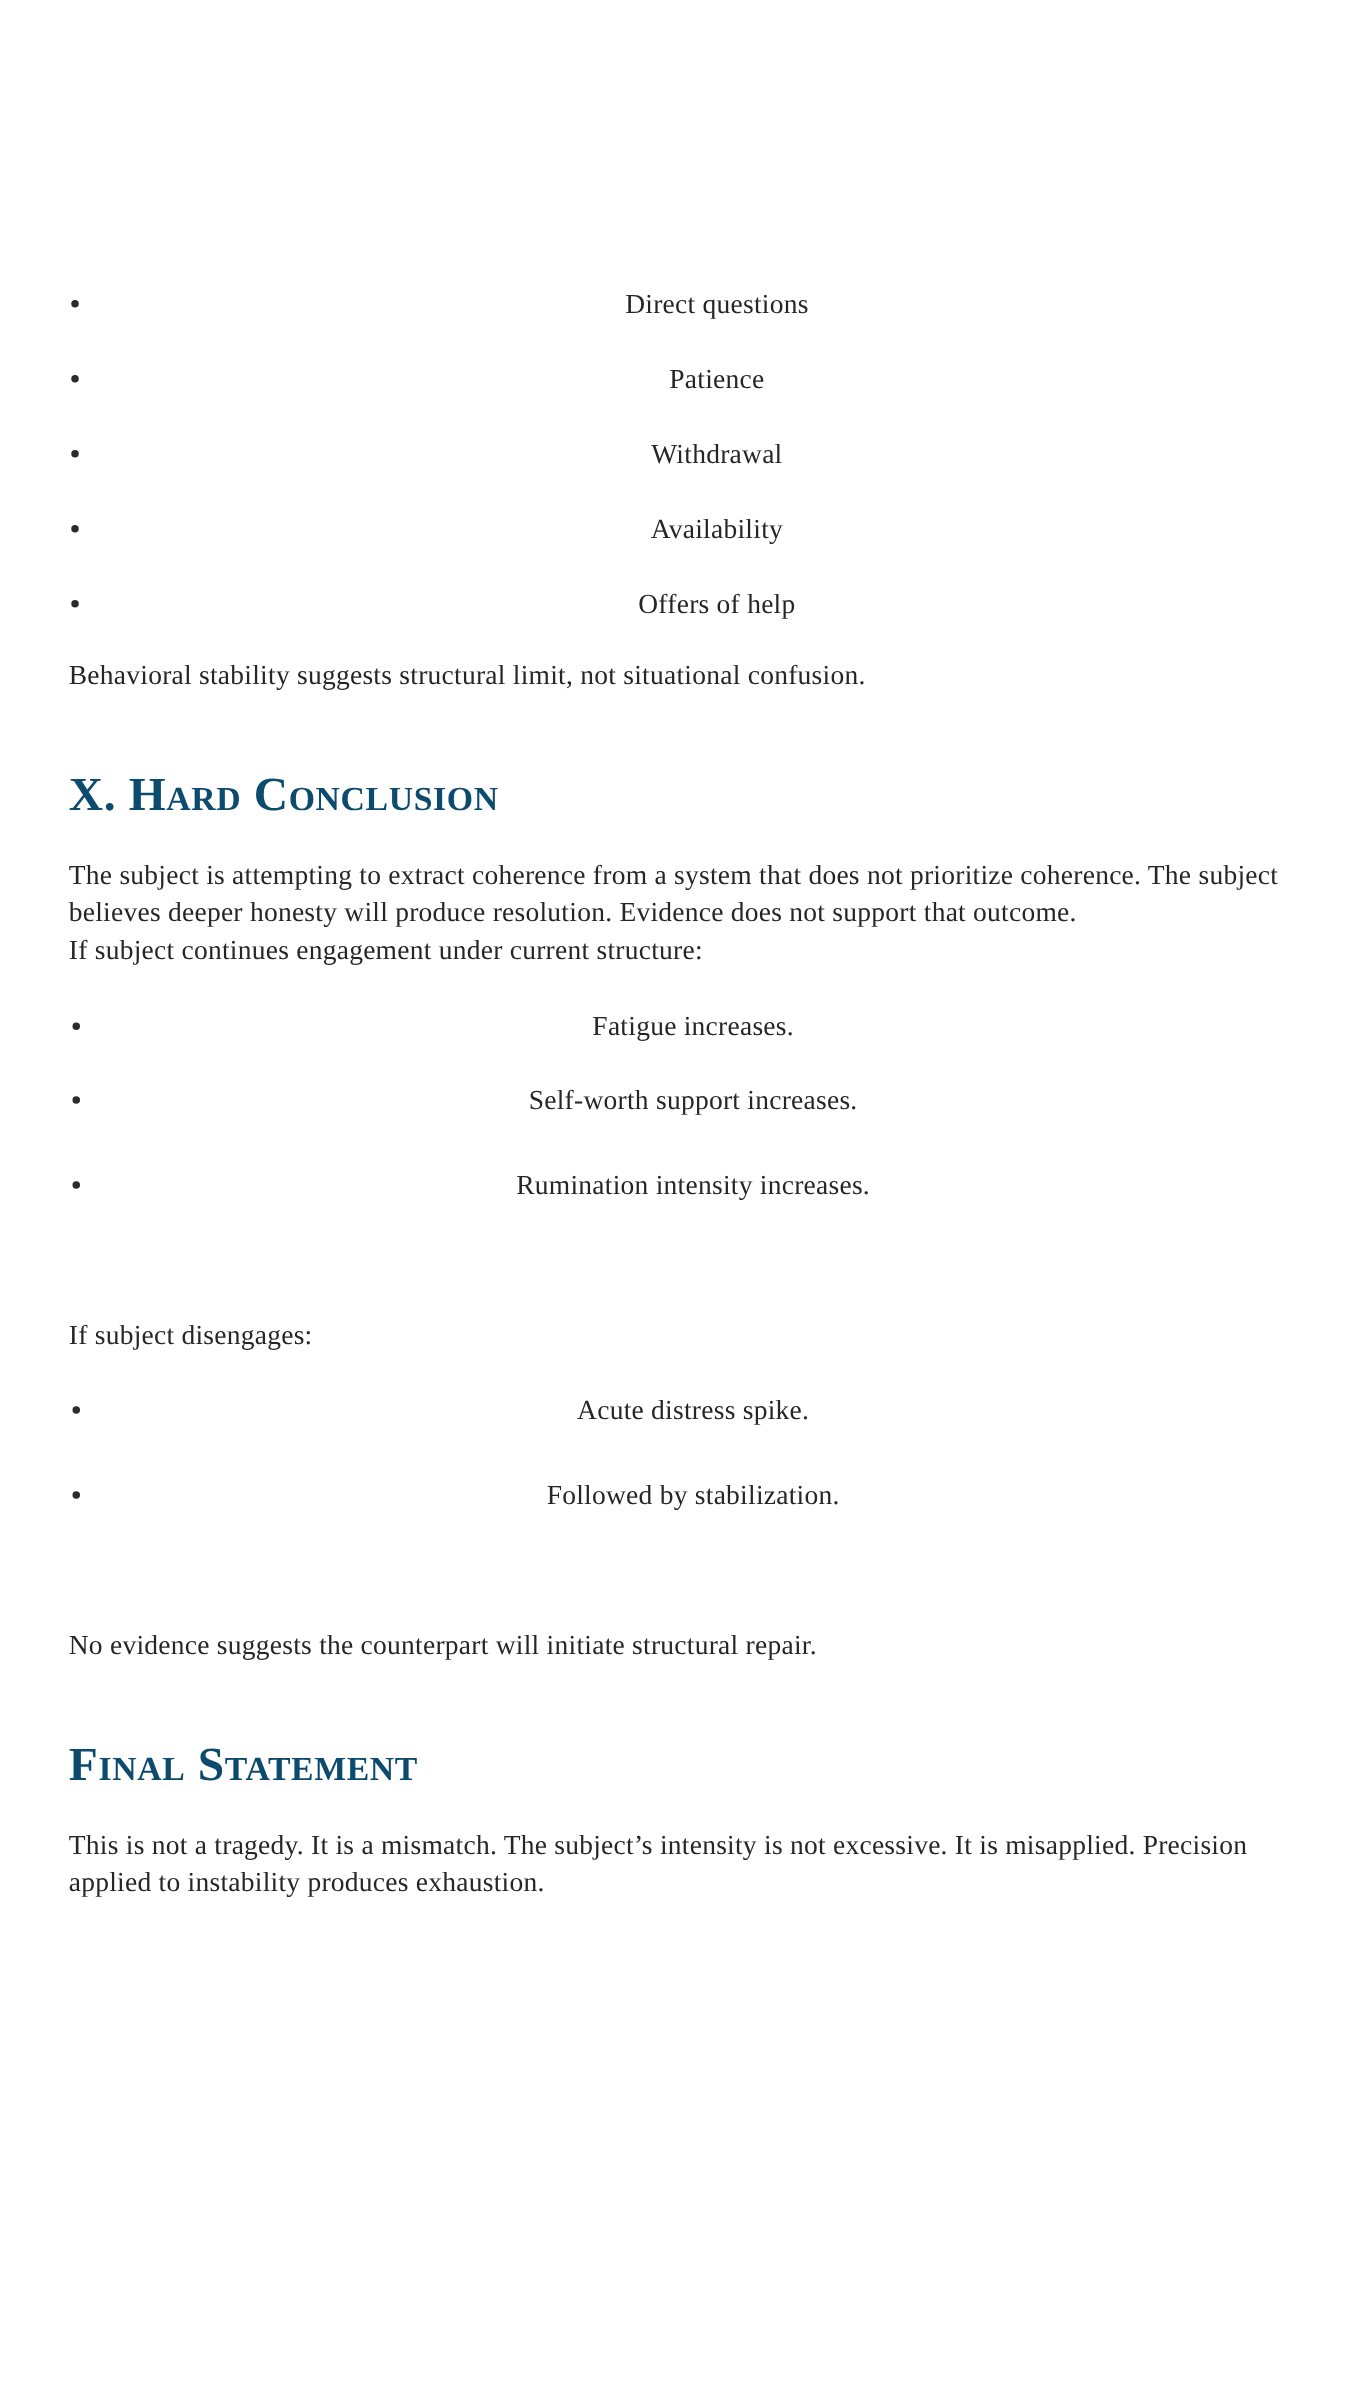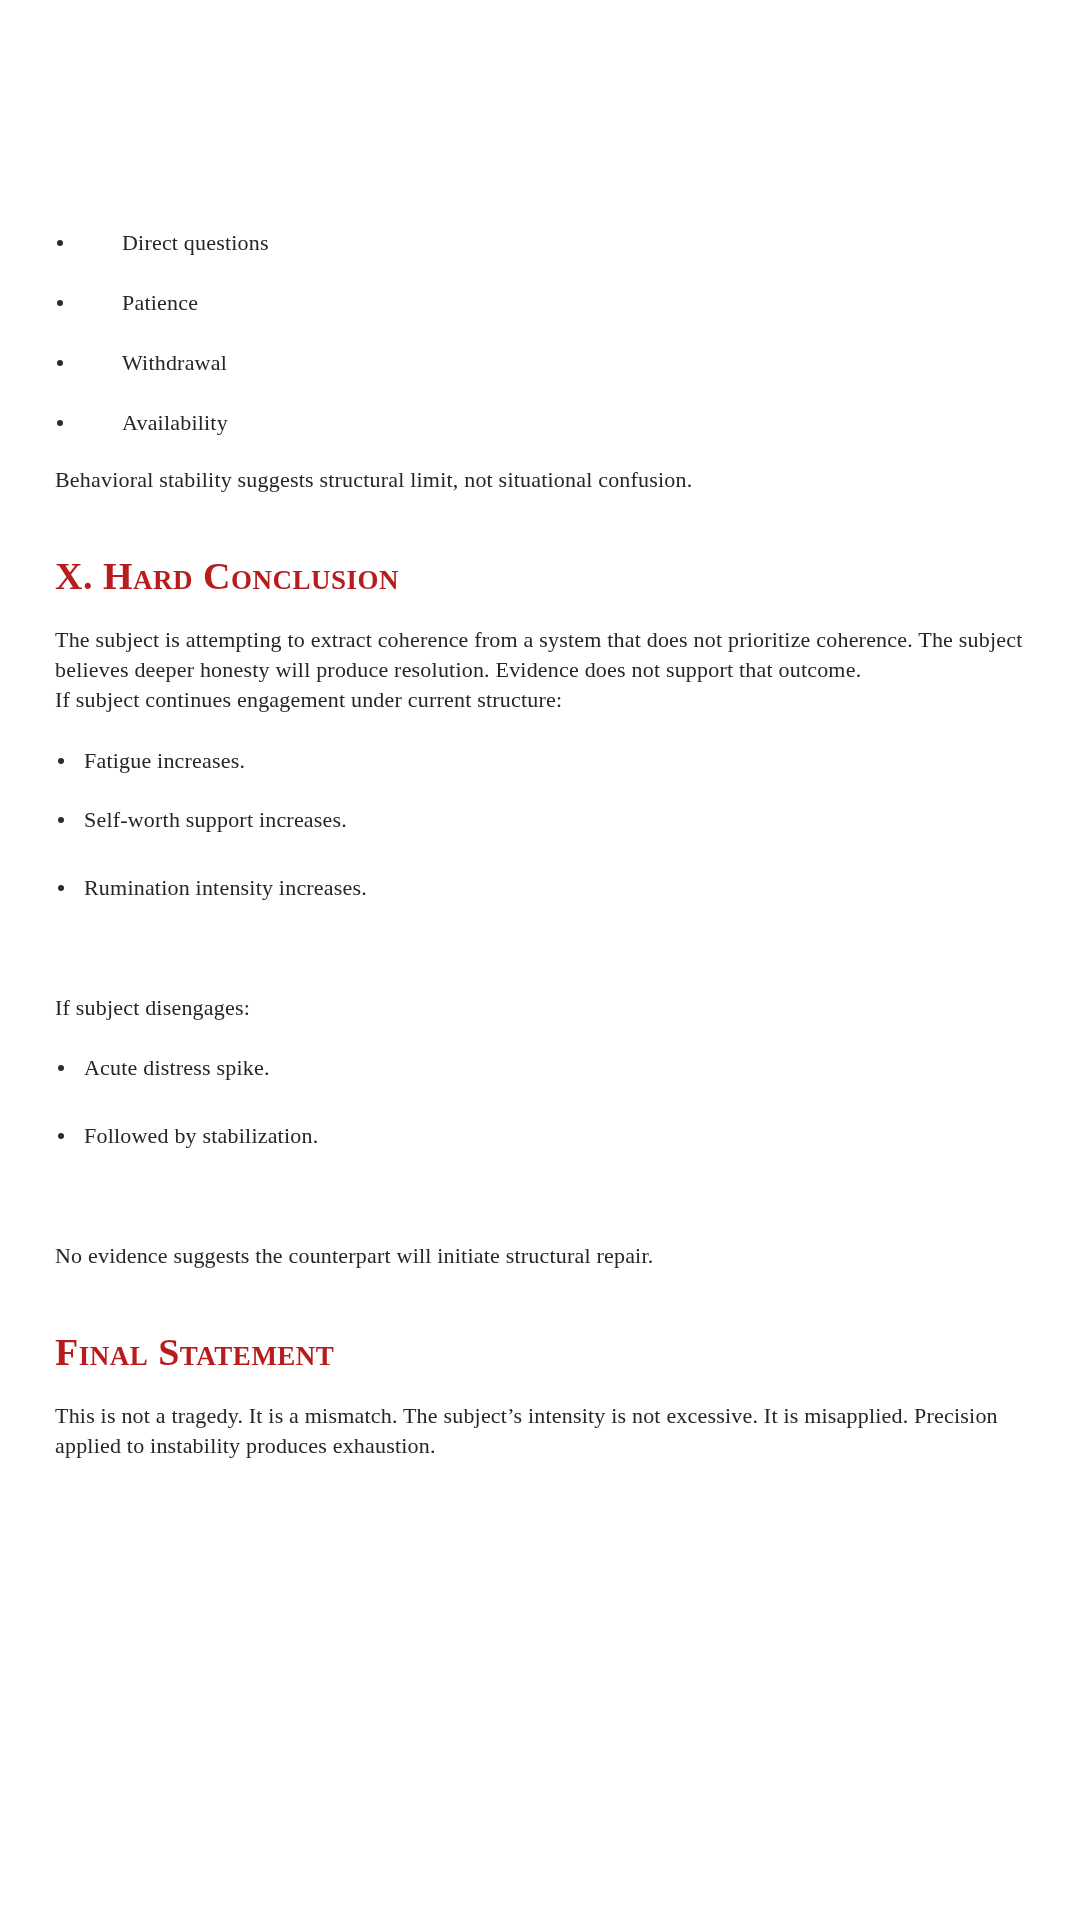--- a/index.html
+++ b/index.html
@@ -25,30 +25,31 @@
 
   p { max-width: 1010px; }
 
   
   h2 {
     font-variant: small-caps;
     font-weight: 600;
     font-size: 38px;
     line-height: 50px;
     letter-spacing: 0.5px;
-    color: #b91c1c;
+    color: #0c4a6e;
     margin: 56px 0 24px 0;
   }
 
   
   ul { list-style: none; }
 
   ul li {
     position: relative;
     line-height: 30px;
+    text-align: center;
   }
 
   ul li::before {
     content: "";
     position: absolute;
     width: 6px;
     height: 6px;
     border-radius: 50%;
     background: #2b2b2b;
     top: 12px;
@@ -72,20 +73,21 @@
 </head>
 <body>
 
 <div class="doc">
 
   <ul class="list-wide">
     <li>Direct questions</li>
     <li>Patience</li>
     <li>Withdrawal</li>
     <li>Availability</li>
+    <li>Offers of help</li>
   </ul>
 
   <p>Behavioral stability suggests structural limit, not situational confusion.</p>
 
   <h2>X. Hard Conclusion</h2>
 
   <p>The subject is attempting to extract coherence from a system that does not prioritize coherence. The subject believes deeper honesty will produce resolution. Evidence does not support that outcome.</p>
 
 
   <p>If subject continues engagement under current structure:</p>

